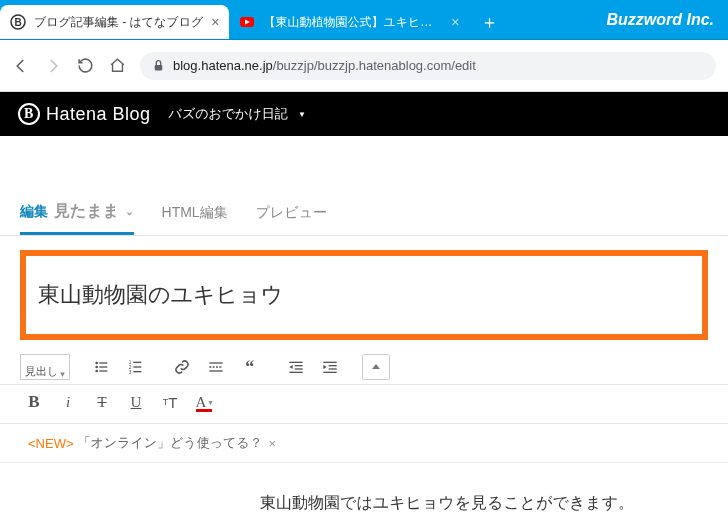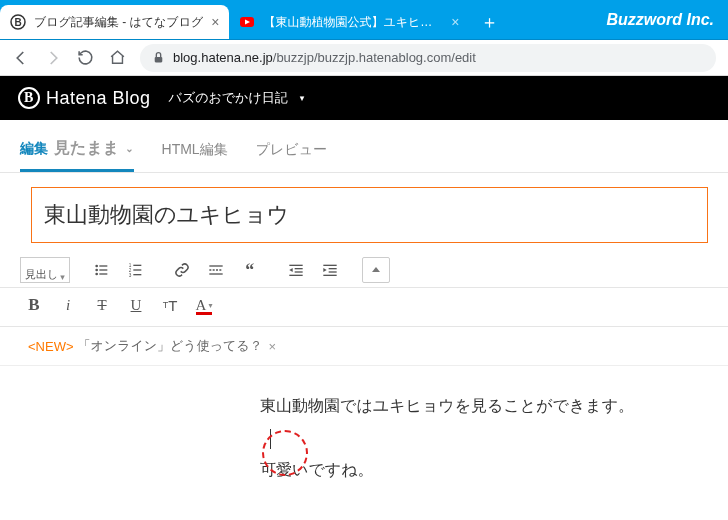--- a/index.html
+++ b/index.html
@@ -9,42 +9,42 @@
   .titlebar { height: 40px; background: #00a0e9; display: flex; align-items: flex-end; border-bottom: 1px solid #0089c9; }
   .tab { height: 34px; display: flex; align-items: center; gap: 8px; padding: 0 10px; font-size: 12px; position: relative; max-width: 240px; }
   .tab.active { background: #fff; border-top-left-radius: 8px; border-top-right-radius: 8px; color: #333; }
   .tab.inactive { color: #fff; }
   .tab .favicon { width: 16px; height: 16px; display: inline-flex; align-items: center; justify-content: center; }
   .tab .label { white-space: nowrap; overflow: hidden; text-overflow: ellipsis; flex: 1; }
   .tab .close { font-size: 14px; cursor: pointer; opacity: .7; }
   .newtab { width: 28px; height: 28px; margin: 0 6px 3px 6px; display: flex; align-items: center; justify-content: center; color: #fff; cursor: pointer; font-size: 18px; }
   .watermark { margin-left: auto; margin-right: 14px; color: #fff; font-style: italic; font-weight: bold; font-size: 16px; align-self: center; }
 
-  .addrbar { height: 36px; background: #fff; display: flex; align-items: center; gap: 14px; padding: 0 12px; border-bottom: 1px solid #dcdcdc; }
+  .addrbar { height: 52px; background: #fff; display: flex; align-items: center; gap: 14px; padding: 0 12px; border-bottom: 1px solid #dcdcdc; }
   .addrbar .nav-icn { width: 18px; height: 18px; color: #5f6368; display: flex; align-items: center; justify-content: center; cursor: pointer; }
   .addrbar .nav-icn.disabled { opacity: .4; cursor: default; }
   .omnibox { flex: 1; display: flex; align-items: center; gap: 8px; background: #f1f3f4; border-radius: 14px; height: 28px; padding: 0 12px; font-size: 13px; color: #5f6368; }
   .omnibox .url-dark { color: #202124; }
 
   
   .hatena-header { height: 44px; background: #000; color: #fff; display: flex; align-items: center; gap: 18px; padding: 0 18px; }
   .hatena-logo { display: flex; align-items: center; gap: 6px; font-size: 18px; font-weight: 400; letter-spacing: .5px; }
   .hatena-logo .mark { width: 22px; height: 22px; border: 2px solid #fff; border-radius: 50%; display: flex; align-items: center; justify-content: center; font-family: Georgia, serif; font-size: 14px; font-weight: bold; }
   .blog-title { font-size: 13px; display: flex; align-items: center; gap: 12px; cursor: pointer; }
 
   
   .page { padding: 0 0 0 0; }
 
   .editor-tabs { display: flex; gap: 28px; padding: 18px 20px 0 20px; border-bottom: 1px solid #e5e5e5; font-size: 14px; color: #888; }
-  .editor-tab { padding-bottom: 10px; cursor: pointer; display: flex; align-items: center; gap: 6px; }
+  .editor-tab { padding-bottom: 10px; cursor: pointer; display: flex; align-items: center; gap: 6px; margin-top: 47px; }
   .editor-tab.active { color: #1487bd; border-bottom: 3px solid #1487bd; font-weight: bold; }
   .editor-tab .sub { font-size: 16px; color: #999; font-weight: bold; }
   .editor-tab .caret { font-size: 10px; color: #999; }
 
-  .title-input { margin: 14px 20px 10px 31px; border: 1px solid #f97316; padding: 12px 12px; font-size: 22px; color: #333; }
+  .title-input { margin: 14px 20px 10px 20px; border: 6px solid #f97316; padding: 24px 12px; font-size: 22px; color: #333; }
 
   .toolbar { display: flex; align-items: center; gap: 6px; padding: 4px 20px; flex-wrap: wrap; border-bottom: 1px solid #e5e5e5; }
   .tb-sel { font-size: 11px; border: 1px solid #ccc; height: 26px; padding: 0 4px; display: flex; align-items: flex-end; gap: 2px; color: #555; cursor: pointer; }
   .tb-btn { width: 28px; height: 26px; display: flex; align-items: center; justify-content: center; color: #555; cursor: pointer; font-size: 15px; border-radius: 2px; }
   .tb-btn.box { border: 1px solid #ccc; }
   .tb-sep { width: 6px; }
   .toolbar-row2 { display: flex; align-items: center; gap: 6px; padding: 4px 20px 8px 20px; border-bottom: 1px solid #e5e5e5; }
   .tb-btn.bold { font-weight: bold; font-family: Georgia, serif; font-size: 17px; }
   .tb-btn.italic { font-style: italic; font-family: Georgia, serif; }
   .tb-btn.underline { text-decoration: underline; font-family: Georgia, serif; }

